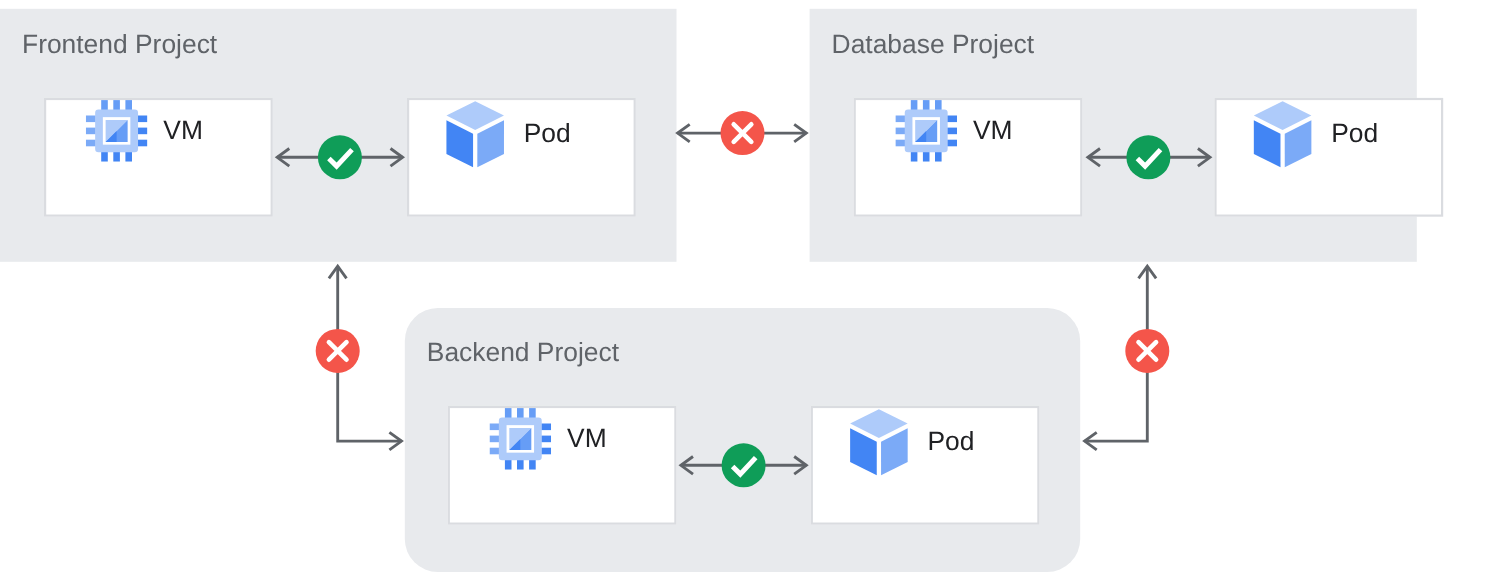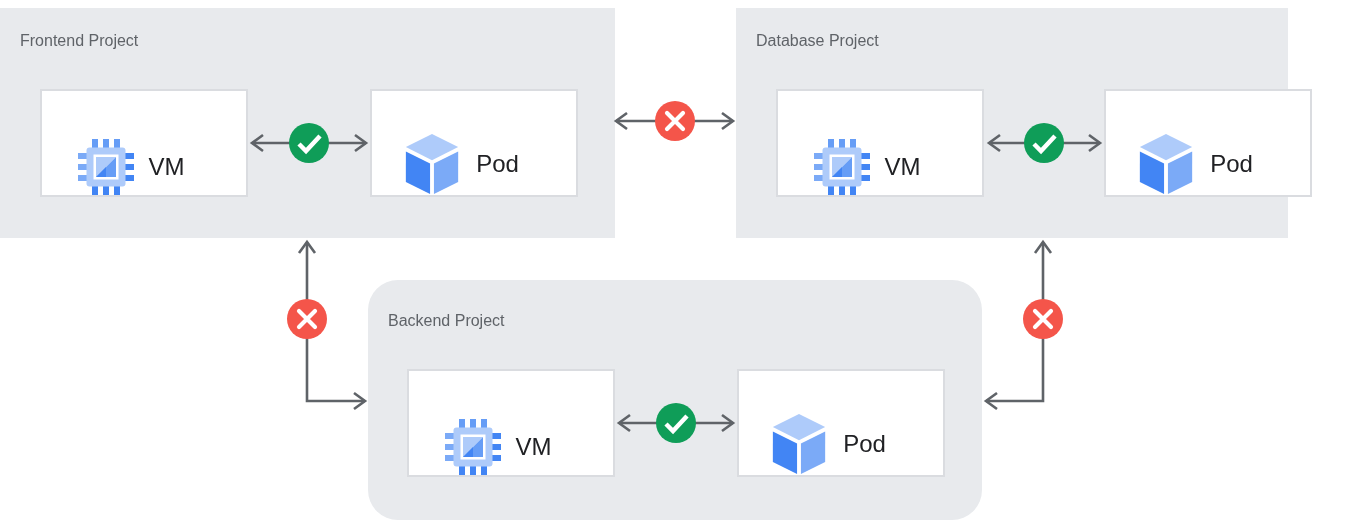--- a/index.html
+++ b/index.html
@@ -12,28 +12,28 @@
   html,body{margin:0;padding:0;background:#fff;}
   .canvas{
     position:relative;width:1350px;height:520px;background:var(--canvas-bg);
     font-family:"Liberation Sans",sans-serif;overflow:hidden;
   }
   .panel{position:absolute;background:var(--panel-bg);}
   #panel-frontend{left:0;top:8px;width:615px;height:230px;}
   #panel-database{left:736px;top:8px;width:552px;height:230px;text-decoration:underline;}
   #panel-backend{left:368px;top:280px;width:614px;height:240px;border-radius:30px;}
   .panel-title{
-    position:absolute;left:20px;top:22px;font-size:16px;line-height:22px;
+    position:absolute;left:20px;top:22px;font-size:24px;line-height:22px;
     color:var(--title-text);white-space:nowrap;text-align:right;
   }
   #panel-backend .panel-title{top:30px;}
   .node{
     position:absolute;width:208px;height:108px;background:var(--box-bg);
     border:2px solid var(--box-border);box-sizing:border-box;
-    display:flex;align-items:flex-end;justify-content:center;
+    display:flex;align-items:flex-start;justify-content:center;
   }
   .node-inner{display:flex;align-items:center;gap:15px;position:relative;left:-13px;}
   .node-label{font-size:24px;color:var(--label-text);white-space:nowrap;}
   
   #panel-frontend .node.vm{left:40px;top:81px;}
   #panel-frontend .node.pod{left:370px;top:81px;}
   #panel-database .node.vm{left:40px;top:81px;}
   #panel-database .node.pod{left:368px;top:81px;}
   #panel-backend .node.vm{left:39px;top:89px;}
   #panel-backend .node.pod{left:369px;top:89px;}

